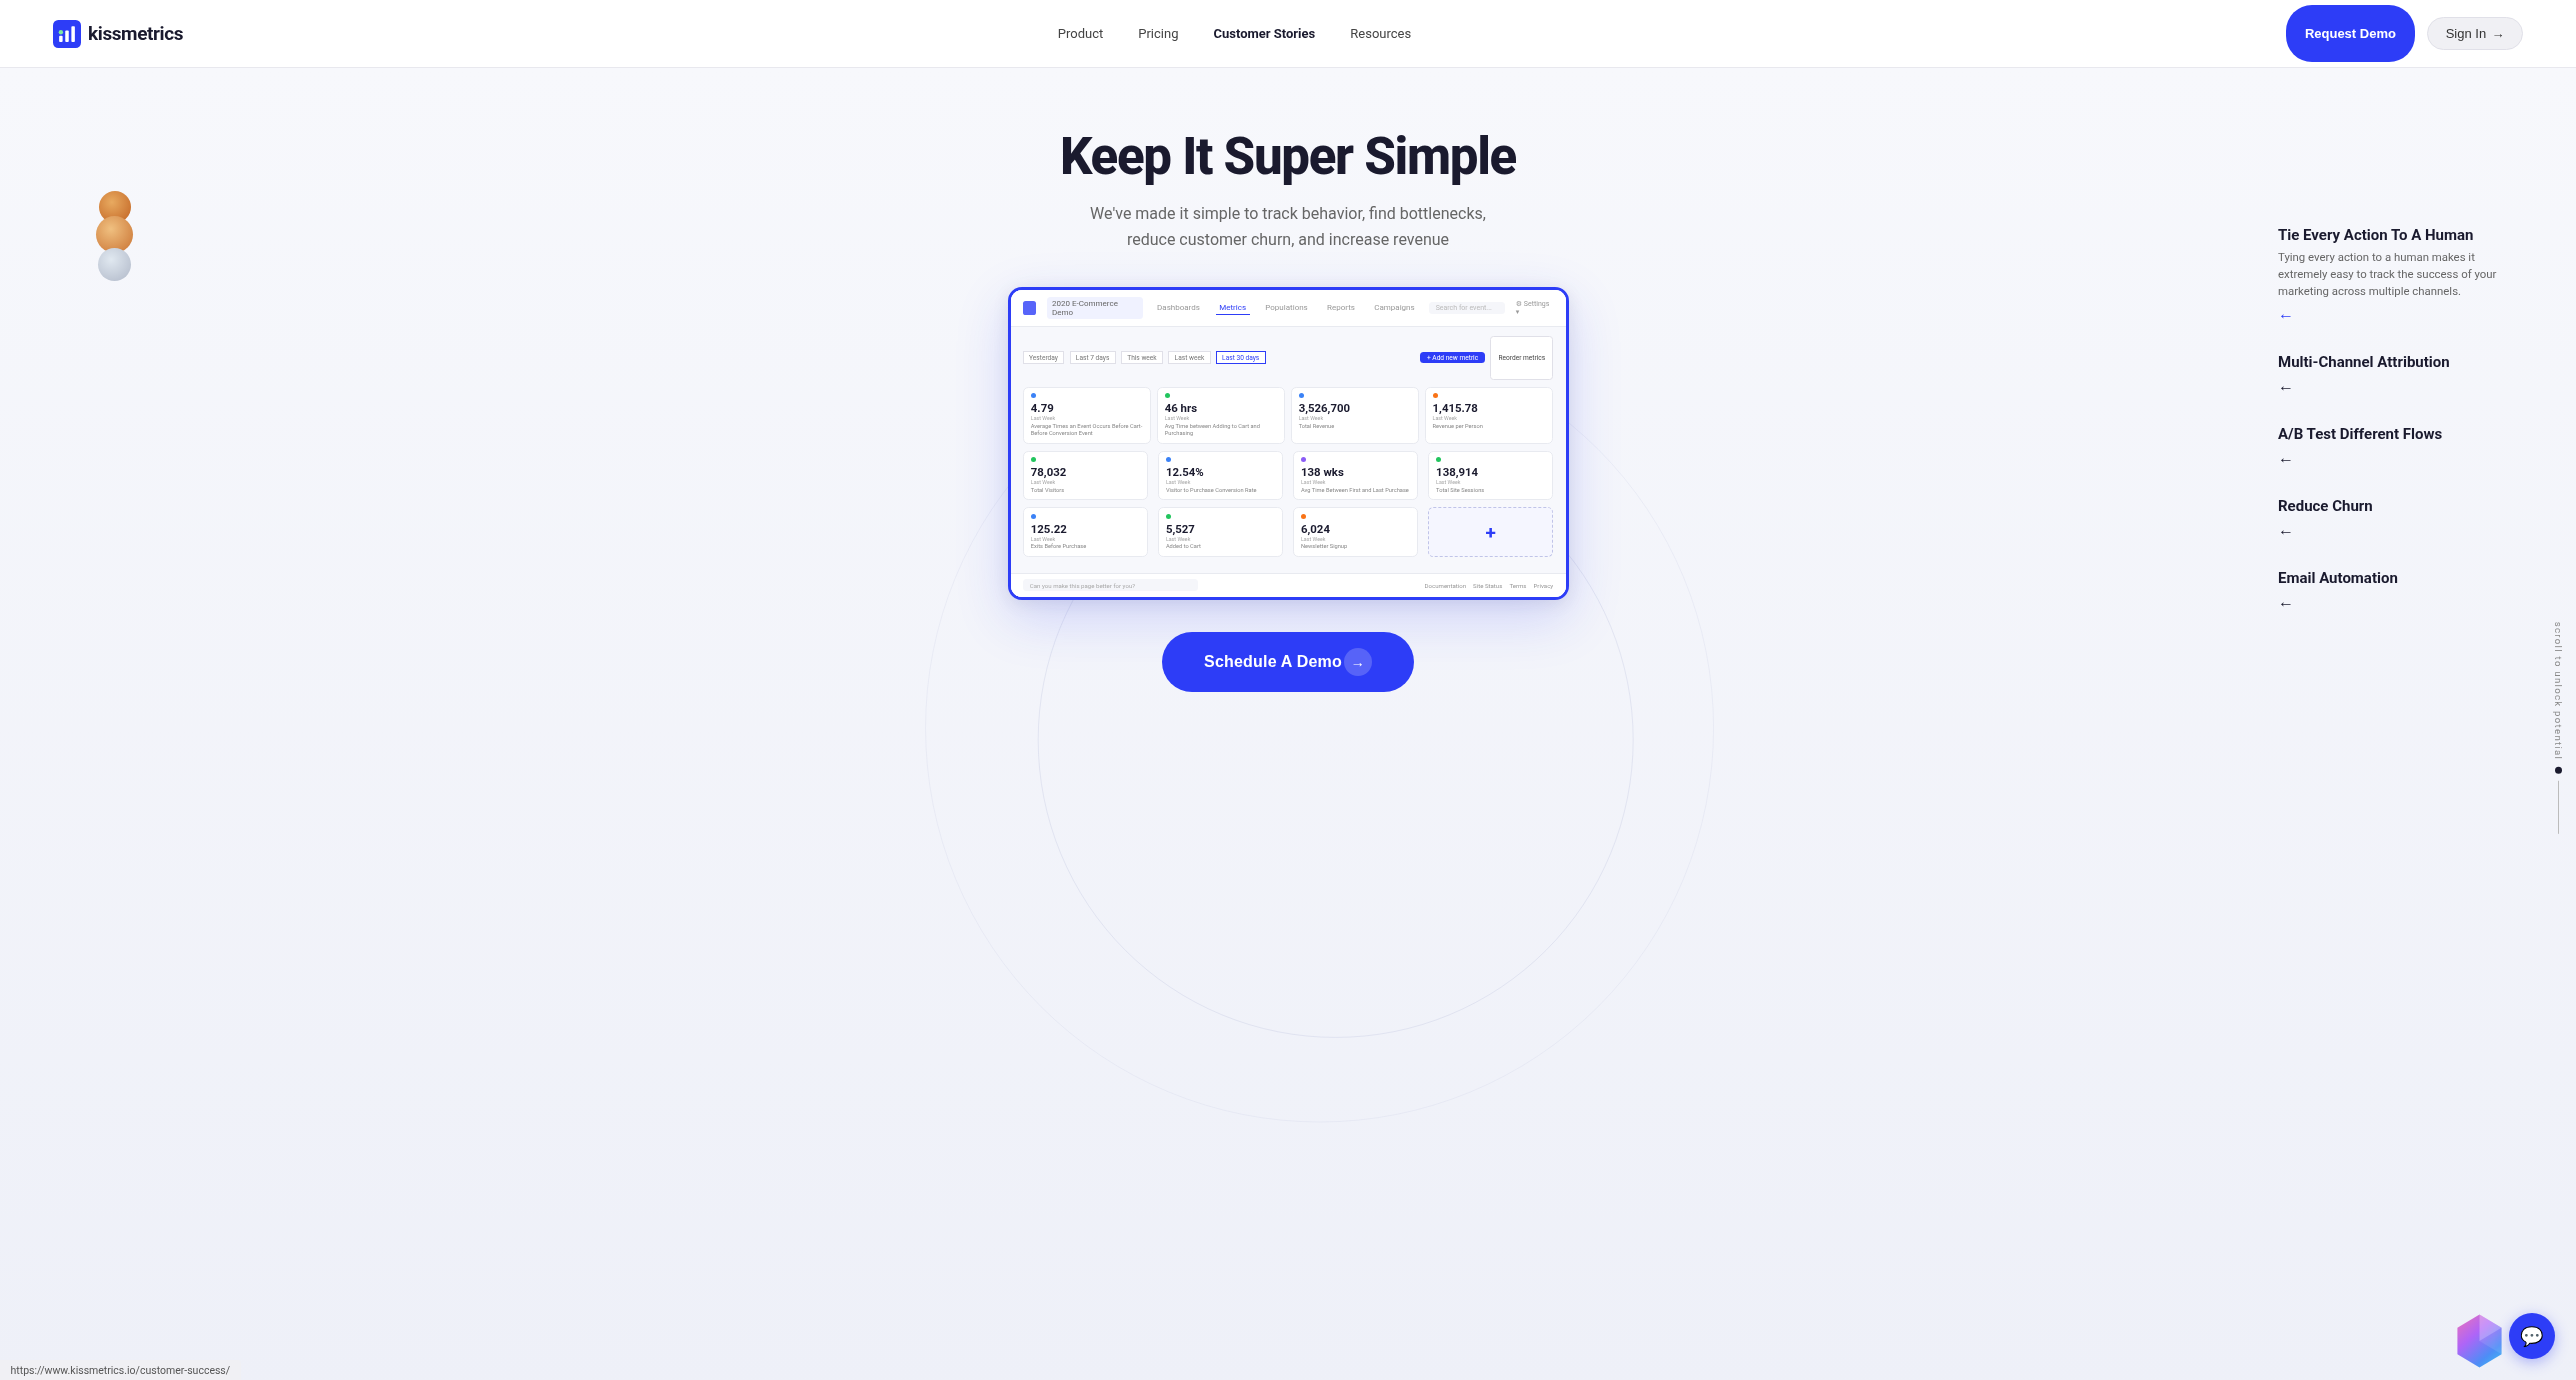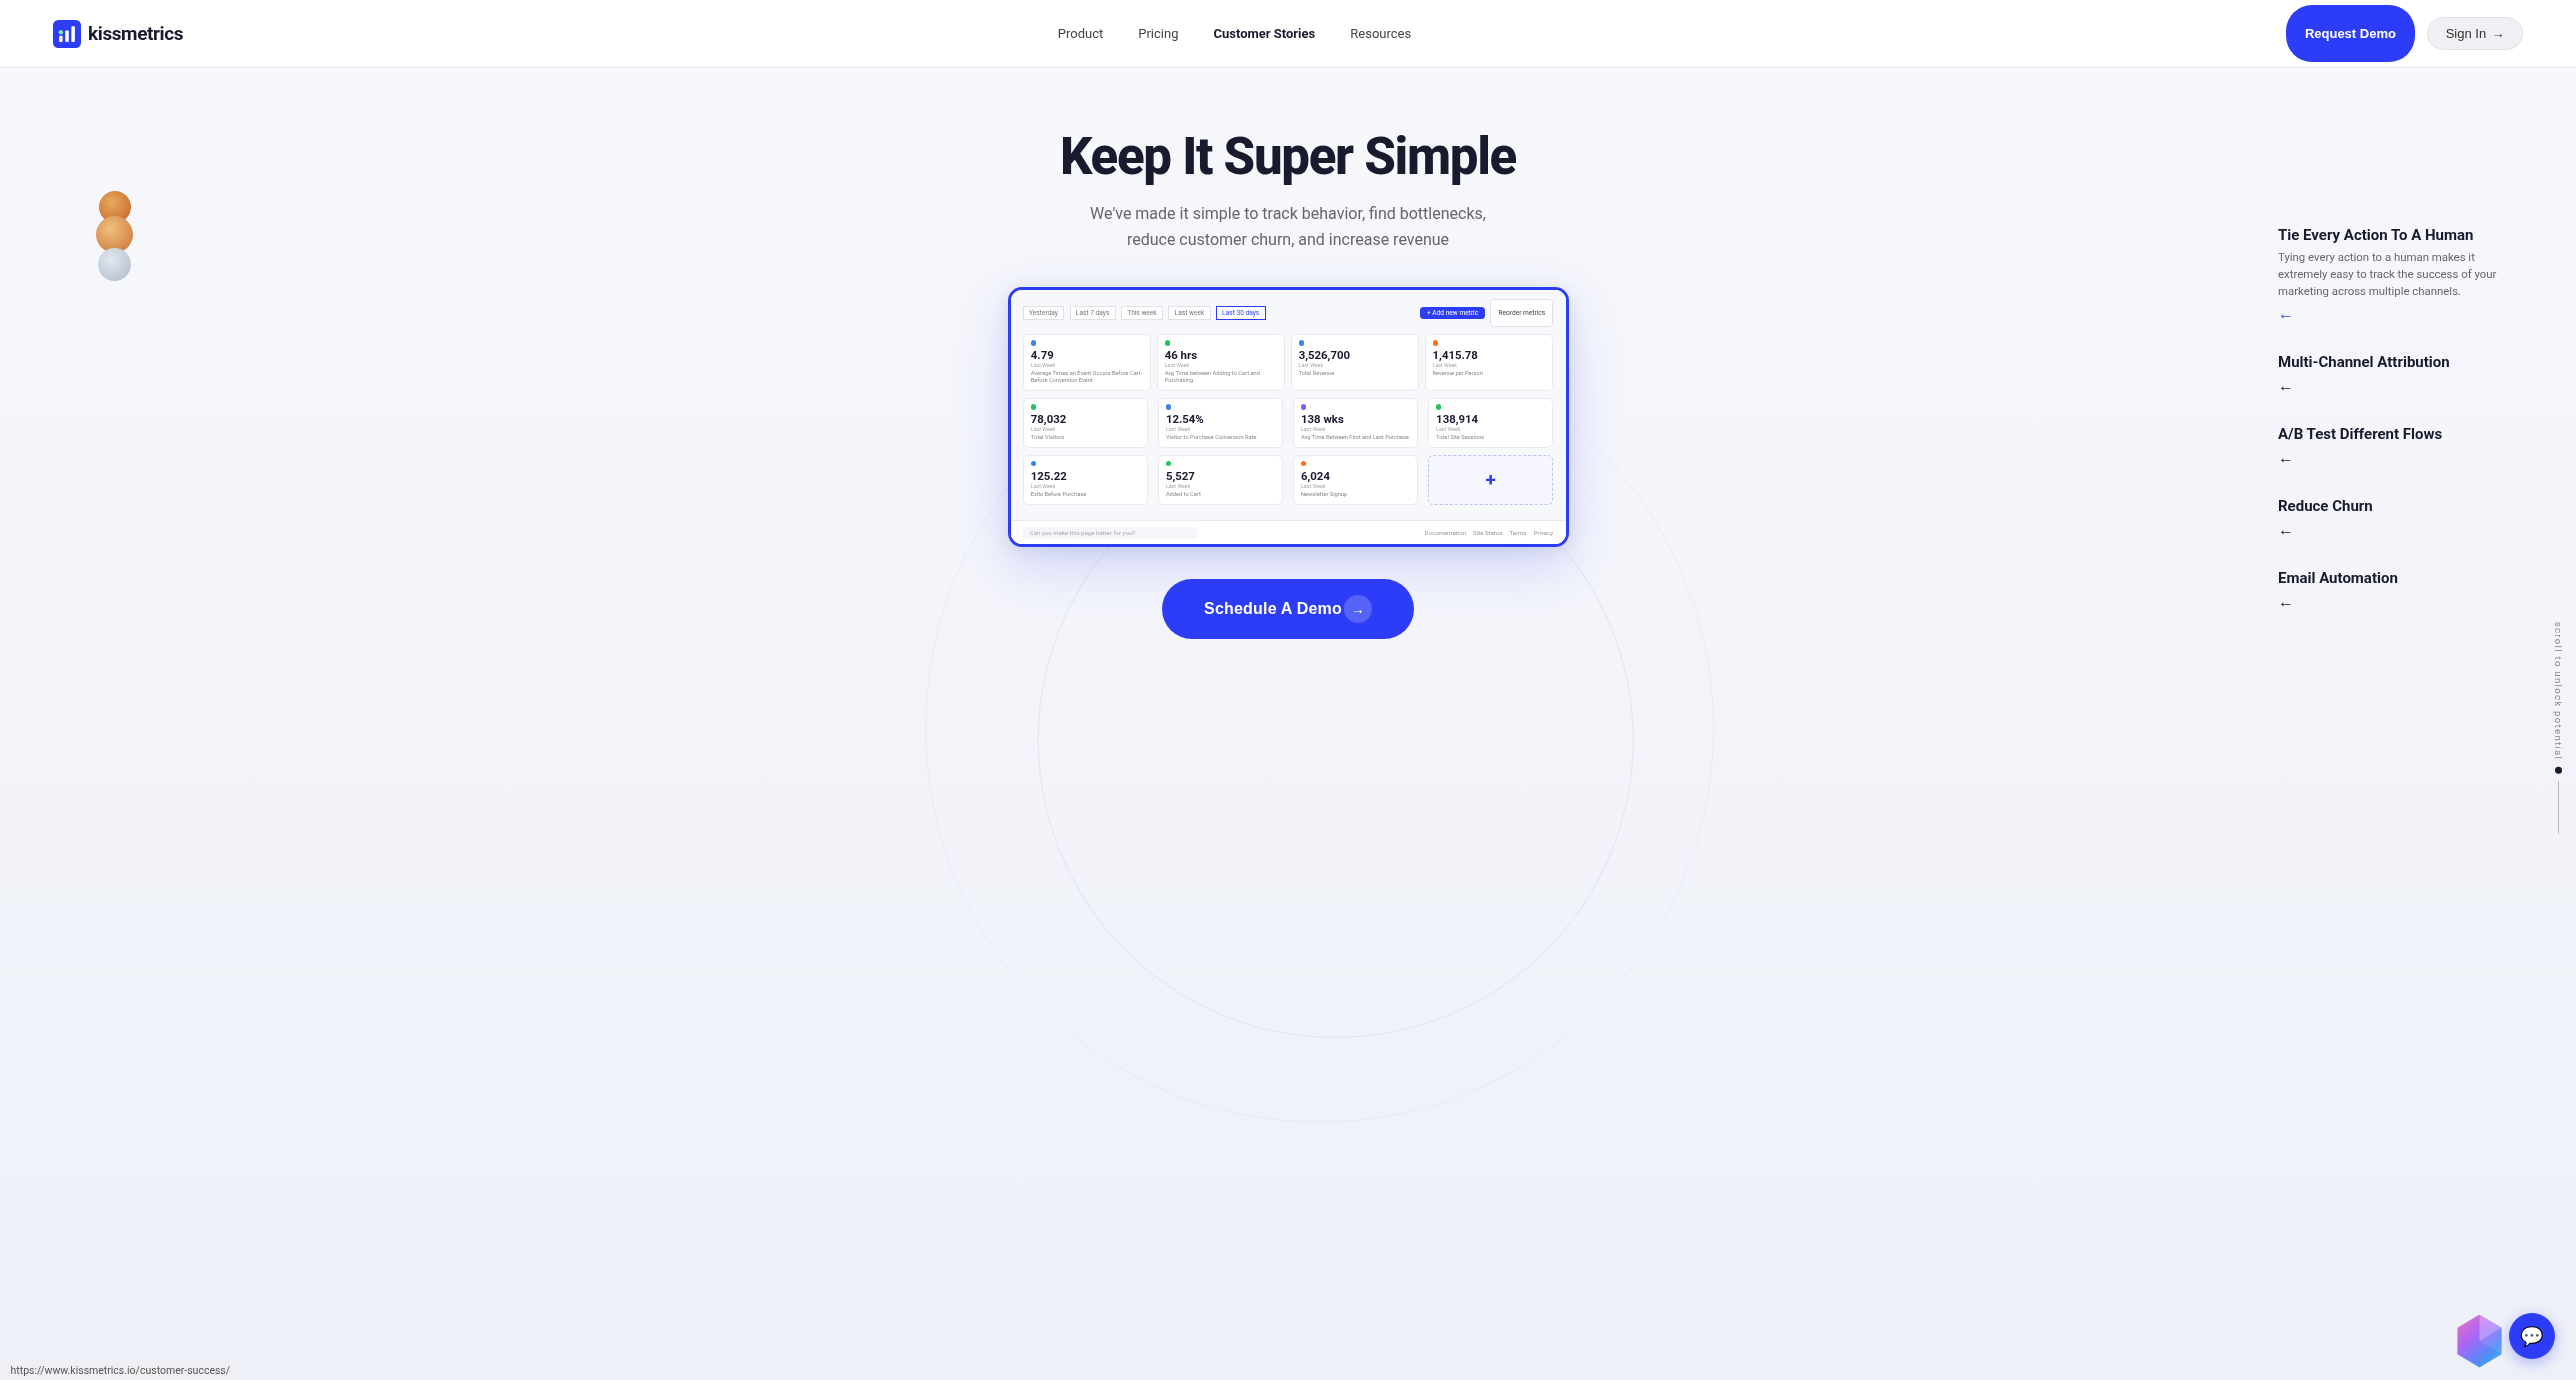--- a/index.html
+++ b/index.html
@@ -288,21 +288,21 @@
       border-radius: 3.5px;
       padding: 1.8px 7px;
     }
 
     .db-reorder {
       font-size: 6.6px;
       background: #fff;
       color: #444;
       border: 0.9px solid #e0e0e8;
       border-radius: 3.5px;
-      padding: 9px 7px;
+      padding: 17px 7px;
     }
 
     .db-metrics-grid {
       display: grid;
       grid-template-columns: repeat(4, 1fr);
       gap: 5.3px;
       margin-bottom: 7px;
     }
 
     .db-metric-card {
@@ -582,20 +582,33 @@
     <p class="hero-subtitle">
       <span>We've made it simple to track behavior, find bottlenecks,</span><br>
       <span>reduce customer churn, and increase revenue</span>
     </p>
   </div>
 
   <div class="dashboard-wrapper">
     <div class="dashboard-frame">
       <div class="dashboard-inner">
 
+        <div class="db-top-bar">
+          <div class="db-logo-mini"></div>
+          <span class="db-dropdown">2020 E-Commerce Demo</span>
+          <div class="db-tabs">
+            <span class="db-tab">Dashboards</span>
+            <span class="db-tab active">Metrics</span>
+            <span class="db-tab">Populations</span>
+            <span class="db-tab">Reports</span>
+            <span class="db-tab">Campaigns</span>
+          </div>
+          <div class="db-search">Search for event...</div>
+          <span class="db-settings">⚙ Settings ▾</span>
+        </div>
 
         <div class="db-body">
 
           <div class="db-date-row">
             <span class="db-date-btn">Yesterday</span>
             <span class="db-date-btn">Last 7 days</span>
             <span class="db-date-btn">This week</span>
             <span class="db-date-btn">Last week</span>
             <span class="db-date-btn active">Last 30 days</span>
             <div class="db-add-metric">+ Add new metric</div>

